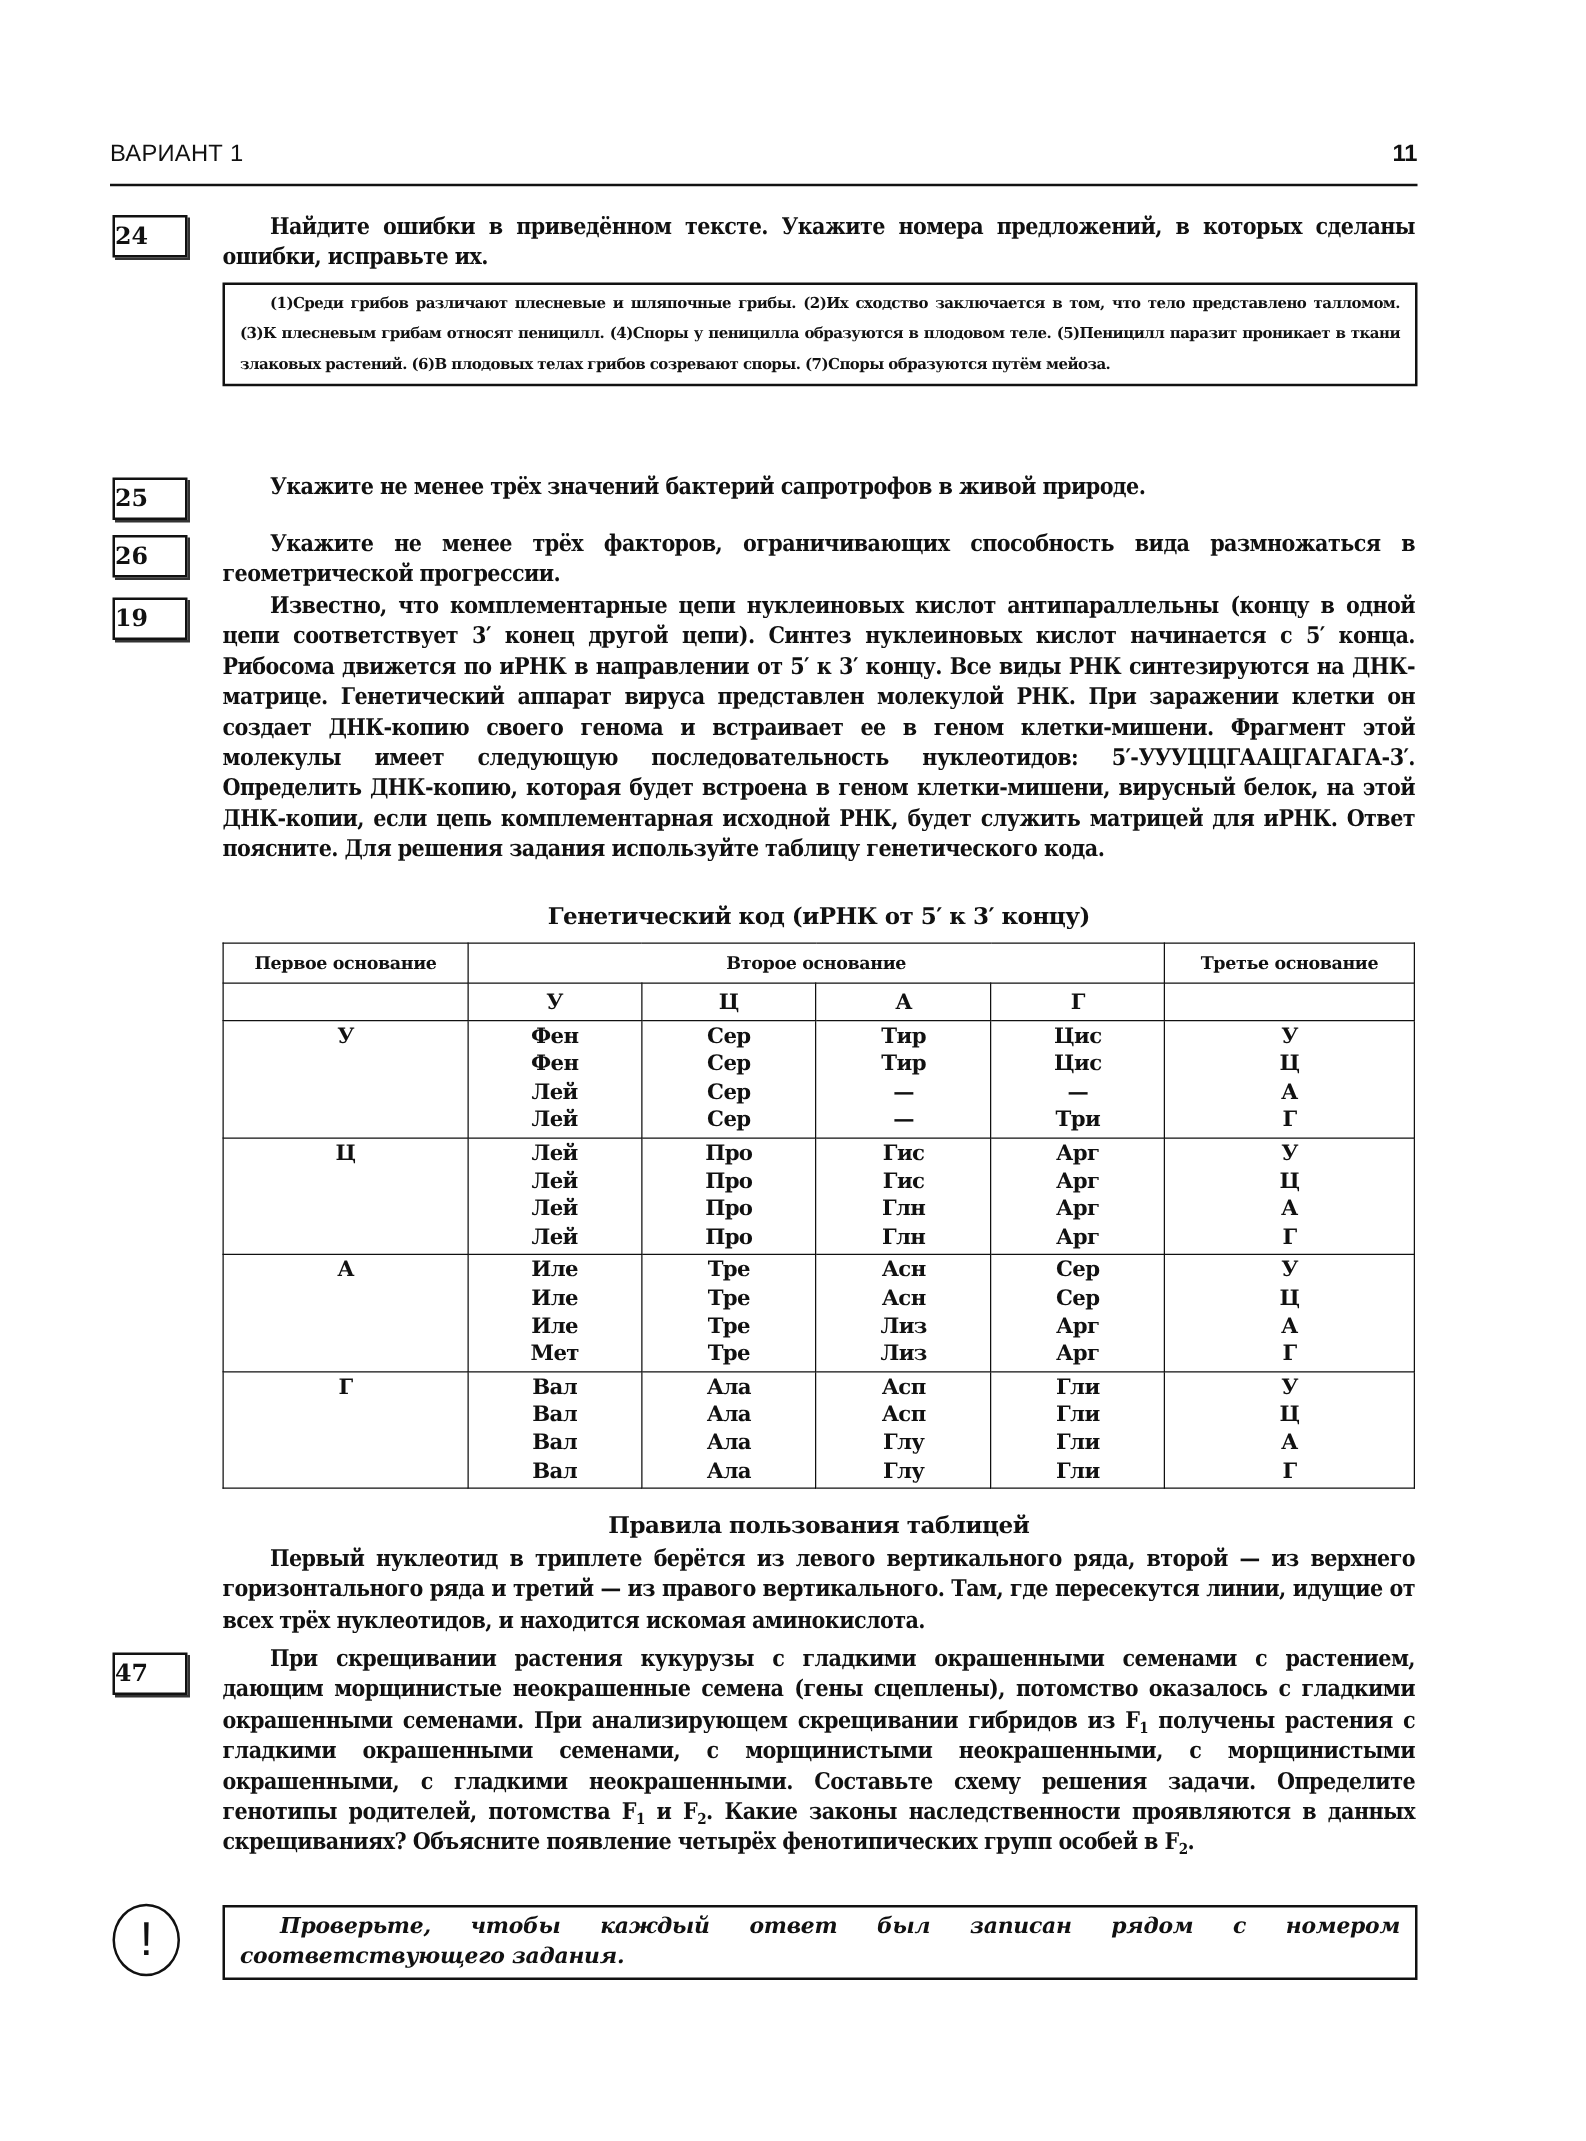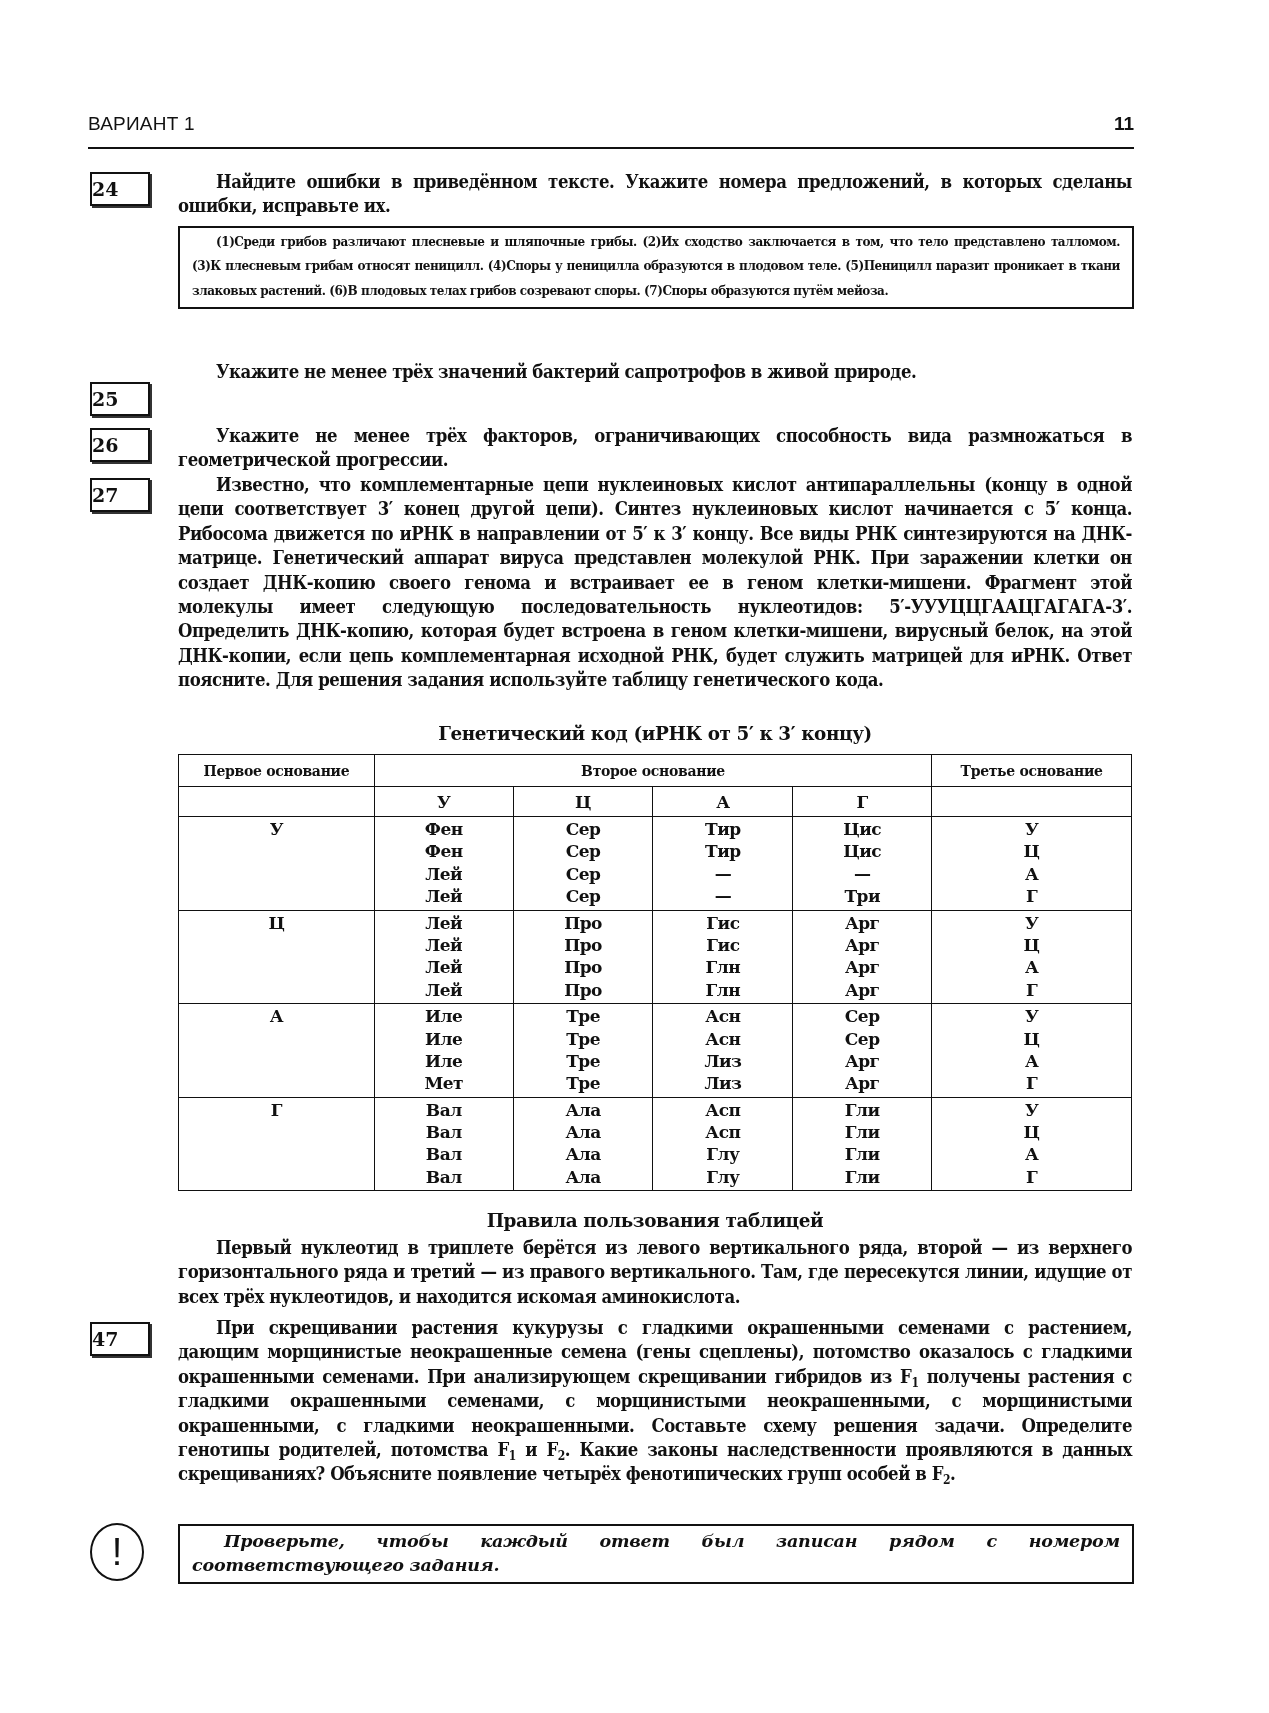--- a/index.html
+++ b/index.html
@@ -49,30 +49,30 @@
 
 <div class="num" style="top:172px;">24</div>
 <div class="para" style="top:170px;">
   <p>Найдите ошибки в приведённом тексте. Укажите номера предложений, в которых сделаны ошибки, исправьте их.</p>
 </div>
 <div class="boxed" style="top:226px;">
   <p>(1)Среди грибов различают плесневые и шляпочные грибы. (2)Их сходство заключается в том, что тело представлено талломом. (3)К плесневым грибам относят пеницилл. (4)Споры у пеницилла образуются в плодовом теле. (5)Пеницилл паразит проникает в ткани злаковых растений. (6)В плодовых телах грибов созревают споры. (7)Споры образуются путём мейоза.</p>
 </div>
 
 <div class="num" style="top:382px;">25</div>
-<div class="para" style="top:360px;">
+<div class="para" style="top:378px;">
   <p>Укажите не менее трёх значений бактерий сапротрофов в живой природе.</p>
 </div>
 
 <div class="num" style="top:428px;">26</div>
 <div class="para" style="top:424px;">
   <p>Укажите не менее трёх факторов, ограничивающих способность вида размножаться в геометрической прогрессии.</p>
 </div>
 
-<div class="num" style="top:478px;">27</div>
+<div class="num" style="top:478px;">19</div>
 <div class="para" style="top:473px;">
   <p>Известно, что комплементарные цепи нуклеиновых кислот антипараллельны (концу в одной цепи соответствует 3′ конец другой цепи). Синтез нуклеиновых кислот начинается с 5′ конца. Рибосома движется по иРНК в направлении от 5′ к 3′ концу. Все виды РНК синтезируются на ДНК-матрице. Генетический аппарат вируса представлен  молекулой РНК. При заражении клетки он создает ДНК-копию своего генома и встраивает ее в геном клетки-мишени. Фрагмент этой молекулы имеет следующую последовательность нуклеотидов: 5′-УУУЦЦГААЦГАГАГА-3′. Определить ДНК-копию, которая будет встроена в геном клетки-мишени, вирусный белок, на этой ДНК-копии, если цепь комплементарная исходной РНК, будет служить матрицей для иРНК. Ответ поясните. Для решения задания используйте таблицу генетического кода.</p>
 </div>
 <div class="center-title" style="top:723px;">Генетический код (иРНК от 5′ к 3′ концу)</div>
 
 <table class="gc">
   <colgroup>
     <col style="width:196px">
       <col style="width:139px">
       <col style="width:140px">

